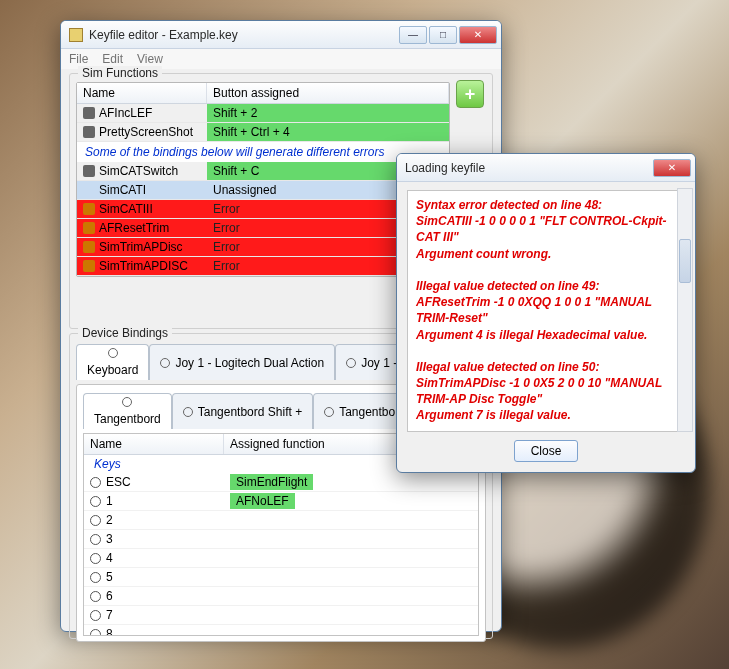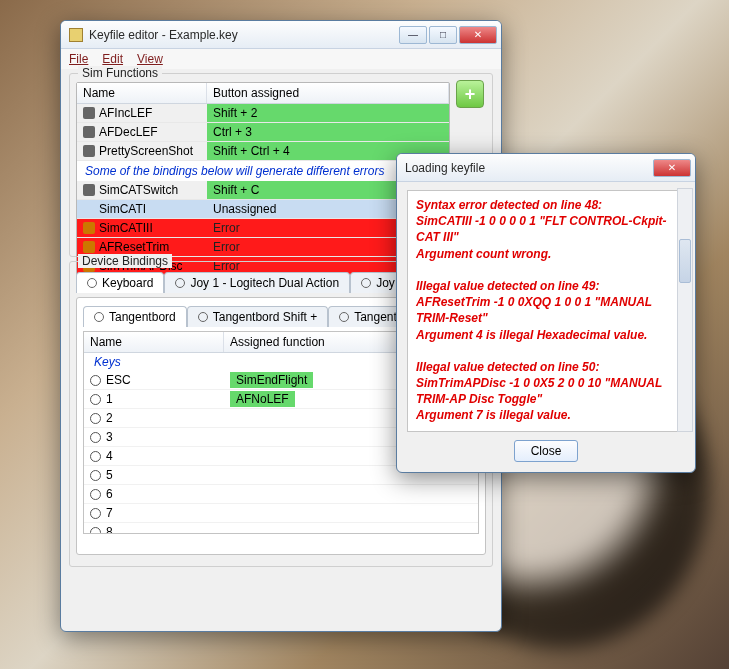--- a/index.html
+++ b/index.html
@@ -7,40 +7,40 @@
 body::before{content:"";position:absolute;right:20px;bottom:20px;width:300px;height:320px;background:radial-gradient(circle at 40% 40%, #fff 0 40%, #000 55%);border-radius:50%;filter:blur(10px);opacity:.6;}
 .window { position: absolute; background: #f0f0f0; border: 1px solid #5a7ca0; border-radius: 6px; box-shadow: 0 6px 24px rgba(0,0,0,.45); }
 .main-win { left: 60px; top: 20px; width: 442px; height: 612px; }
 .titlebar { height: 28px; background: linear-gradient(#fdfdfd,#e6edf5); border-bottom: 1px solid #c8d3e2; display: flex; align-items: center; padding: 0 4px 0 8px; border-radius: 5px 5px 0 0; }
 .titlebar .icon { width: 14px; height: 14px; background: #e8d070; border: 1px solid #a08030; margin-right: 6px; }
 .titlebar .title { flex: 1; color: #2a2a2a; }
 .win-btns { display: flex; gap: 2px; }
 .win-btn { width: 28px; height: 18px; background: linear-gradient(#f5f9ff,#d7e4f0); border: 1px solid #9db8d4; border-radius: 2px; display:flex;align-items:center;justify-content:center;font-size:10px;color:#334;}
 .win-btn.close { background: linear-gradient(#e88,#c33); color:#fff; width: 38px; }
 .menubar { padding: 3px 8px; display: flex; gap: 14px; background: #f7f7f7; }
-.menubar span { color: #7f1d1d; text-decoration: underline; }
+.menubar span { color: #737373; }
 .group { margin: 4px 8px; border: 1px solid #cfcfcf; border-radius: 3px; padding: 8px 6px 6px; position: relative; }
 .group-title { position: absolute; top: -8px; left: 8px; background: #f0f0f0; padding: 0 4px; color: #222; }
 .simtable { border: 1px solid #b8b8b8; border-radius: 2px; }
 .sim-head { display: flex; background: linear-gradient(#fff,#eef2f7); border-bottom: 1px solid #cfd6df; }
 .sim-head div { padding: 3px 6px; border-right: 1px solid #dbe0e8; }
 .c1 { width: 130px; } .c2 { flex:1; }
 .simbody { max-height: 180px; overflow: hidden; }
 .simrow { display: flex; border-bottom: 1px solid #e8e8e8; align-items:center; }
 .simrow .c1 { padding: 2px 6px; display:flex; align-items:center; gap:4px; }
 .simrow .c2 { padding: 2px 6px; }
 .glyph { width:12px;height:12px;background:#666;border-radius:2px;display:inline-block;}
 .state-green { background: #66d96c; }
 .state-red   { background: #ff1a1a; color:#222; }
 .state-blue  { background: #c8dcf2; }
 .info-row { color: #0030d0; font-style: italic; padding: 3px 8px; background:#fff; }
 .addbtn { position:absolute; right:8px; top:6px; width:28px; height:28px; border-radius:4px; background:linear-gradient(#b9f29a,#6ec844); border:1px solid #6aa24a; display:flex;align-items:center;justify-content:center;color:#fff;font-size:18px;font-weight:bold;}
 .tabstrip { display:flex; gap:0; margin:2px 0 4px; }
 .tab { border:1px solid #b8c2ce; border-bottom:none; border-radius:4px 4px 0 0; padding:3px 10px; background:#eef2f7; display:flex; align-items:center; gap:5px;}
-.tab.active { background:#fff; }
+.tab.active { background:#fff;flex-direction:column; }
 .tab .radio{width:10px;height:10px;border:1px solid #666;border-radius:50%;}
 .keystable { border:1px solid #c3c3c3; }
 .keys-head { display:flex; background:linear-gradient(#fff,#eef2f7); border-bottom:1px solid #cfd6df;}
 .keys-head div{ padding:3px 6px; border-right:1px solid #dbe0e8;}
 .k1{width:140px;} .k2{flex:1;}
 .keysbody{ max-height:180px; overflow:hidden;}
 .krow{display:flex;align-items:center;border-bottom:1px solid #f1f1f1;}
 .krow .k1{padding:2px 6px;display:flex;align-items:center;gap:5px;}
 .krow .k2{padding:2px 6px;}
 .krow .k2 span.assign{background:#66d96c;padding:1px 6px;}
@@ -66,42 +66,35 @@
       <div class="win-btn close">✕</div>
     </div>
   </div>
 
   <div class="menubar">
     <span>File</span>
     <span>Edit</span>
     <span>View</span>
   </div>
 
-  <div class="group" style="height:184px;">
+  <div class="group" style="height:256px;">
     <span class="group-title">Sim Functions</span>
     <div class="addbtn">+</div>
     <div class="simtable" style="margin-right:36px;">
       <div class="sim-head">
         <div class="c1">Name</div>
         <div class="c2">Button assigned</div>
       </div>
       <div class="simbody" id="simbody">
           <div class="simrow">
             <div class="c1">
               <span class="glyph"></span>
               <span>AFIncLEF</span>
             </div>
             <div class="c2 state-green">Shift + 2</div>
-          </div>
-          <div class="simrow">
-            <div class="c1">
-              <span class="glyph"></span>
-              <span>AFDecLEF</span>
-            </div>
-            <div class="c2 state-green">Ctrl + 3</div>
           </div>
           <div class="simrow">
             <div class="c1">
               <span class="glyph"></span>
               <span>PrettyScreenShot</span>
             </div>
             <div class="c2 state-green">Shift + Ctrl + 4</div>
           </div>
           <div class="info-row">Some of the bindings below will generate different errors</div>
           <div class="simrow">

